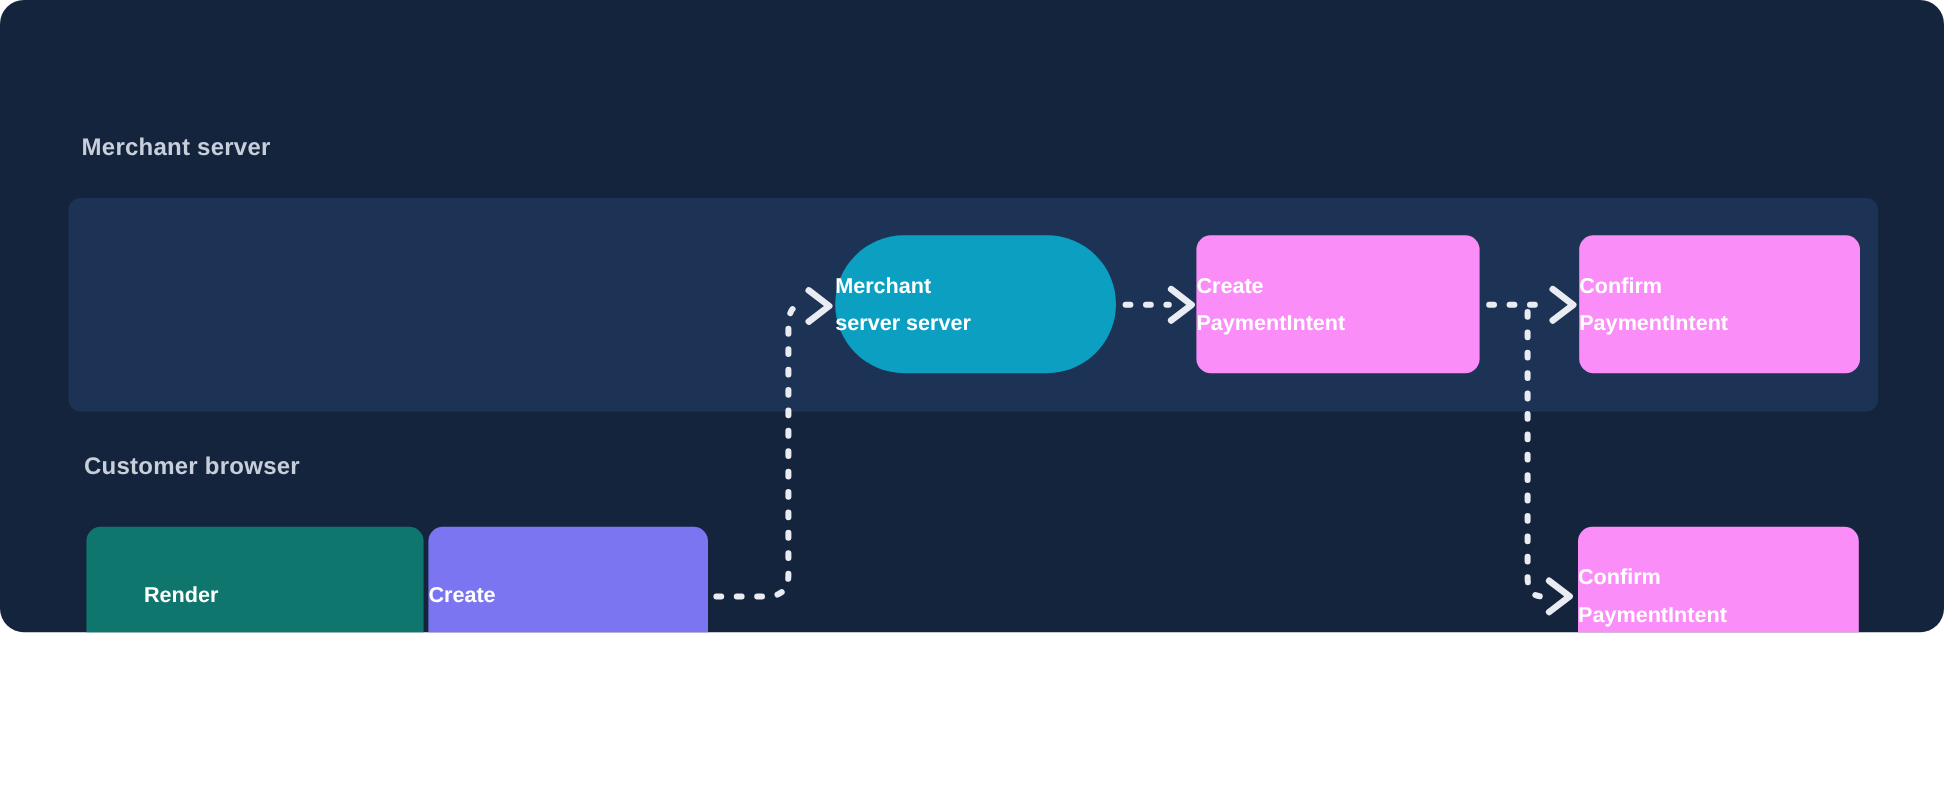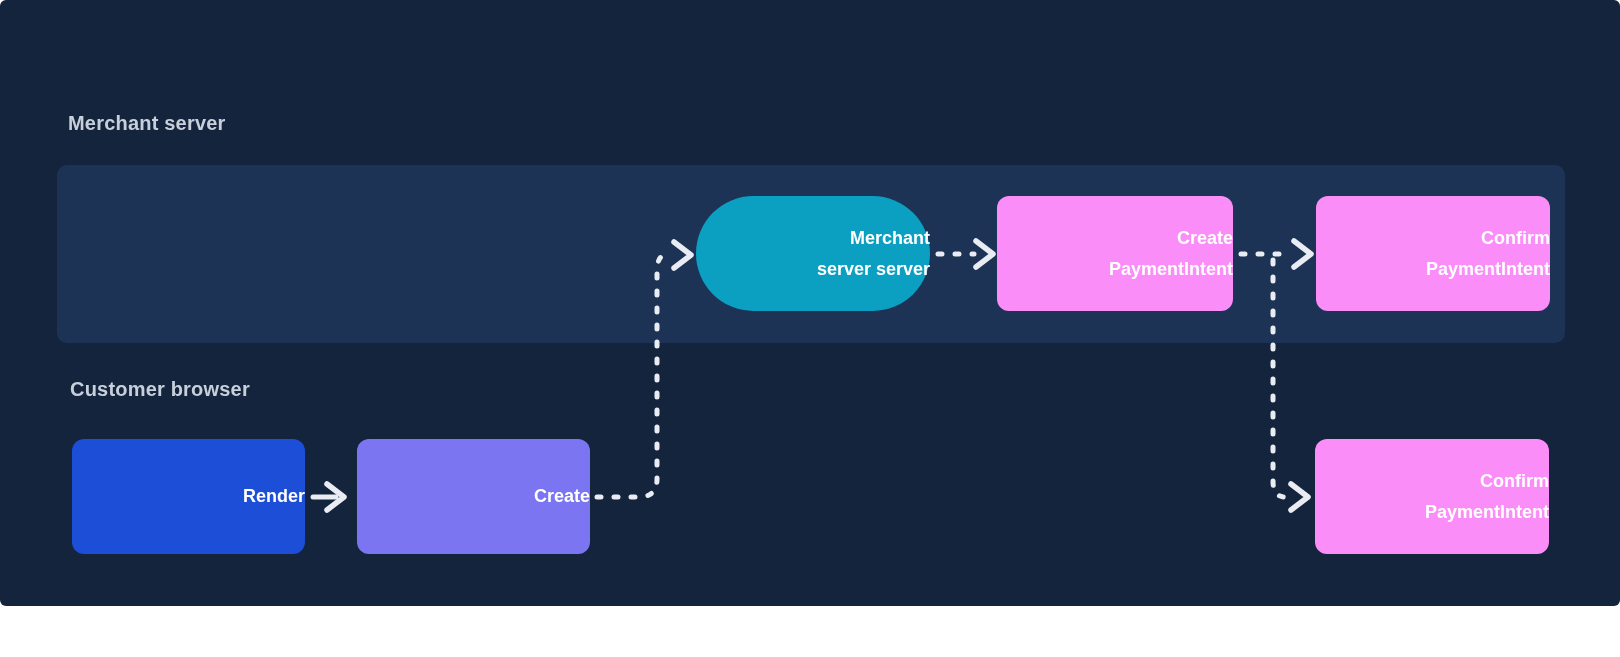--- a/index.html
+++ b/index.html
@@ -4,23 +4,23 @@
 <style>
   html, body {
     margin: 0;
     padding: 0;
     background: #ffffff;
     font-family: "Liberation Sans", sans-serif;
   }
   .canvas {
     position: relative;
     width: 1620px;
-    height: 606px;
+    height: 527px;
     background: #15243D;
-    border-radius: 6px;
+    border-radius: 20px;
     overflow: hidden;
   }
   .section-label {
     position: absolute;
     font-size: 20px;
     font-weight: 700;
     color: #C7CFDA;
     letter-spacing: 0.2px;
   }
   .label-merchant { left: 68px; top: 112px; }
@@ -59,21 +59,21 @@
     stroke: #E9EDF3;
     stroke-width: 5.5px;
     stroke-linecap: round;
     stroke-linejoin: round;
   }
   .node {
     position: absolute;
     border-radius: 12px;
     display: flex;
     flex-direction: column;
-    align-items: flex-end;
+    align-items: flex-start;
     justify-content: center;
     text-align: center;
     color: #FFFFFF;
     font-size: 18px;
     font-weight: 700;
     line-height: 31px;
   }
   .node.pill { border-radius: 999px; }
   .node-render   { left: 72px;   top: 439px; width: 233px; height: 115px; background: #3F6795; }
   .node-method   { left: 357px;  top: 439px; width: 233px; height: 115px; background: #7C75F1; }
@@ -104,21 +104,21 @@
     <path class="stroke dashed" d="M938 254 H974"></path>
     <path class="head" d="M976 241 L993 254 L976 267"></path>
 
     <path class="stroke dashed" d="M1241 254 H1288"></path>
     <path class="head" d="M1294 241 L1311 254 L1294 267"></path>
 
     <path class="stroke dashed" d="M1273 260 V481 Q1273 497 1285 497"></path>
     <path class="head" d="M1291 484 L1308 497 L1291 510"></path>
   </svg>
 
-  <div class="node node-render" style="background: #1d4ed8;">
+  <div class="node node-render" style="background: #0f766e; padding-left: 48px;">
     <span>Render</span>
   </div>
 
   <div class="node node-method" style="background: rgb(124, 117, 241);">
     <span>Create</span>
   </div>
 
   <div class="node pill node-logic" style="background: rgb(11, 160, 194);">
     <span>Merchant</span>
     <span>server server</span>

